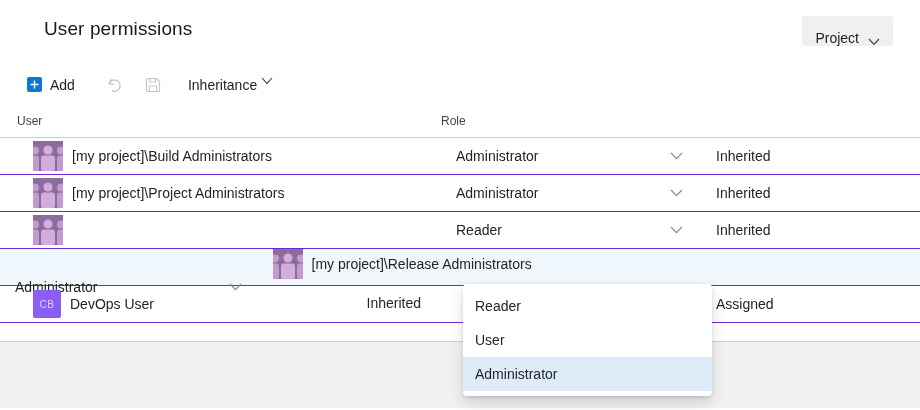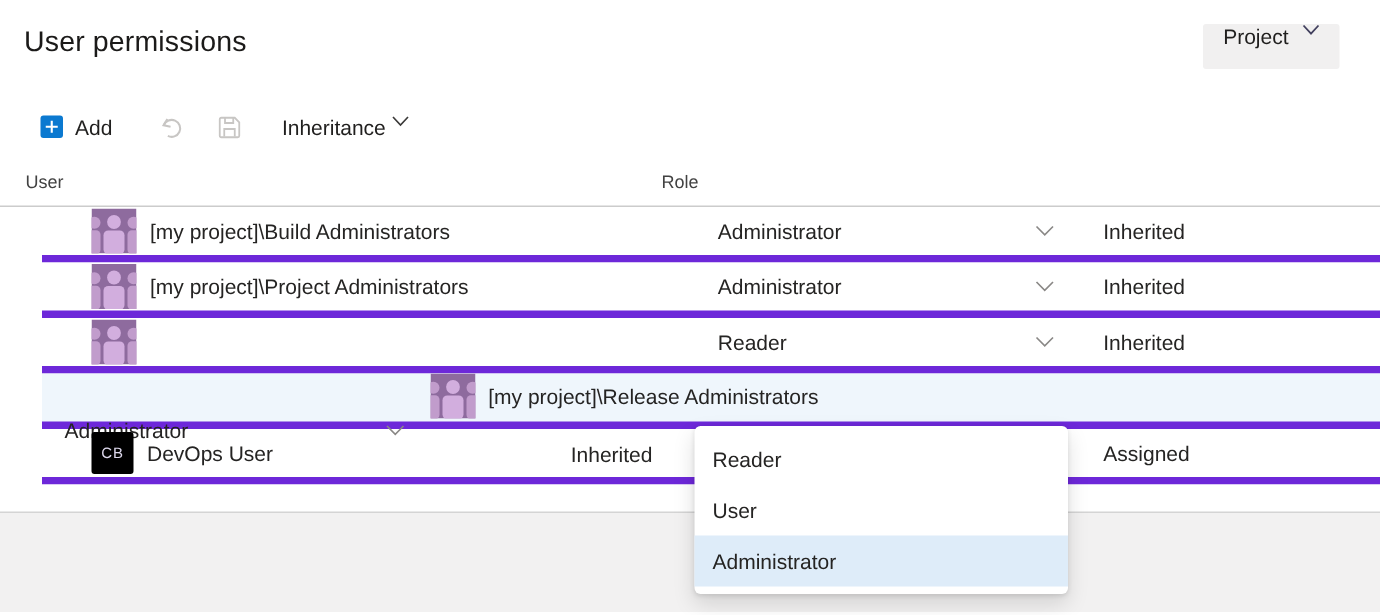--- a/index.html
+++ b/index.html
@@ -17,31 +17,32 @@
     overflow: hidden;
   }
 
   
   .top-header {
     height: 60px;
     display: flex;
     align-items: flex-start;
     justify-content: space-between;
     padding: 16px 27px 0 16px;
+    margin-left: 28px;
   }
   .page-title {
     font-size: 19px;
     font-weight: 400;
     color: #1b1a19;
     padding-top: 2px;
     letter-spacing: 0.1px;
   }
   .scope-button {
     display: flex;
-    align-items: flex-start;
+    align-items: flex-end;
     gap: 9px;
     height: 30px;
     padding: 0 13px;
     background: #f1f0f0;
     border: none;
     border-radius: 2px;
     font-size: 14px;
     color: #201f1e;
     cursor: pointer;
     font-family: inherit;
@@ -90,40 +91,39 @@
     font-size: 12px;
     color: #424242;
   }
   .col-user { width: 441px; padding-left: 17px; }
   .col-role { width: 275px; }
   .col-access { width: 187px; }
   .trow {
     display: flex;
     align-items: center;
     height: 37px;
-    border-bottom: 5px solid #6d28d9;
+    border-bottom: 1px solid #6d28d9;
     font-size: 14px;
     background: #ffffff;
     cursor: pointer;
-    margin-left: 28px;
   }
   .trow.selected { background: #eff6fc; flex-direction: column; }
   .cell-user {
     width: 441px;
     display: flex;
     align-items: center;
     gap: 9px;
     padding-left: 33px;
     color: #252423;
   }
   .avatar { flex: 0 0 auto; }
   .avatar svg { display: block; }
   .initials-avatar {
     width: 28px; height: 28px;
-    background: #000000;
+    background: #8b5cf6;
     border-radius: 2px;
     color: #ddd8ec;
     font-size: 10px;
     letter-spacing: 0.5px;
     display: flex; align-items: center; justify-content: center;
   }
   .cell-role {
     width: 275px;
     display: flex;
     align-items: center;

